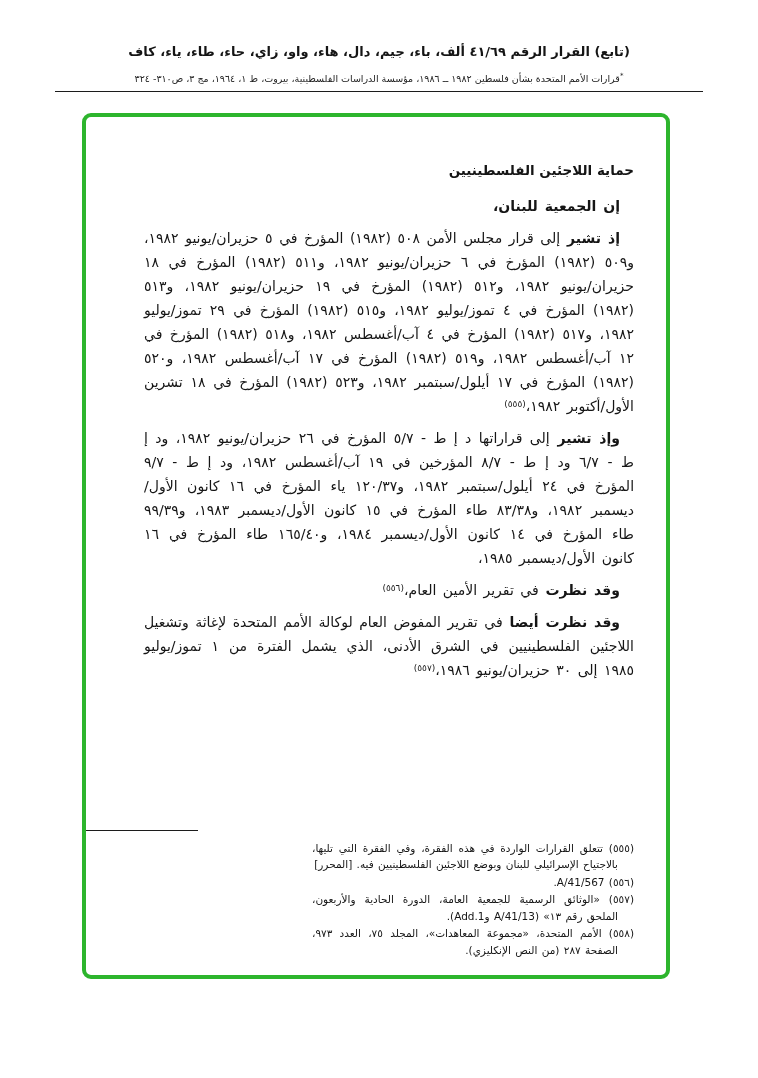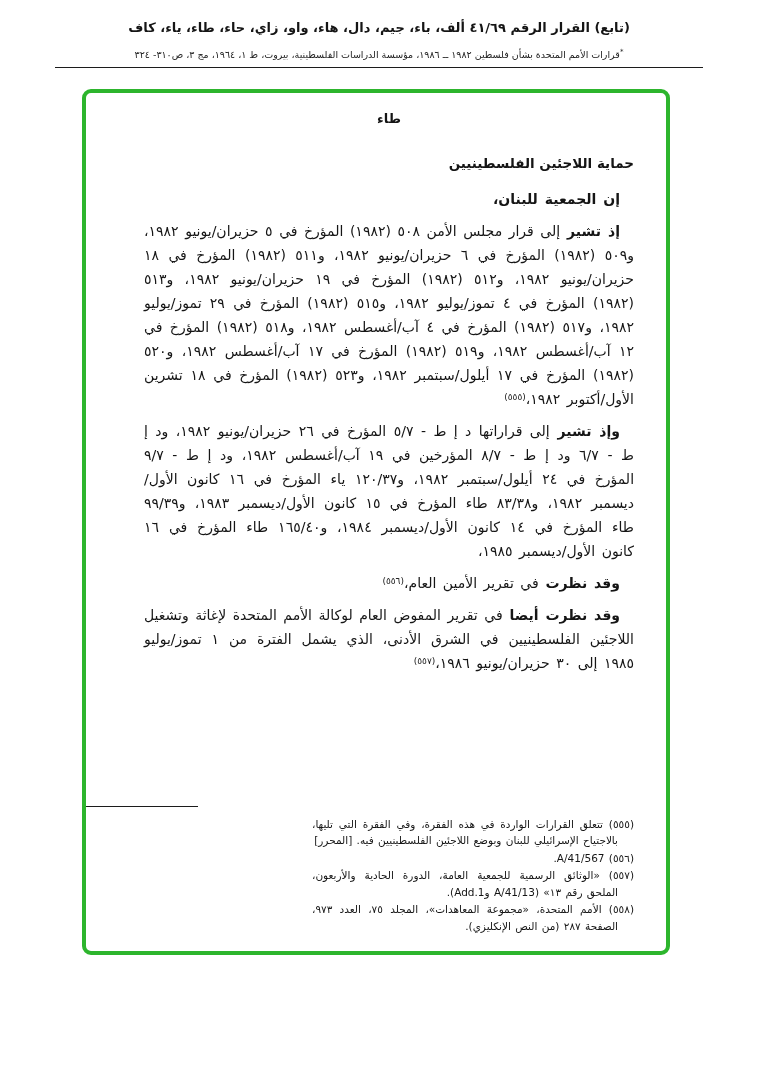--- a/index.html
+++ b/index.html
@@ -5,21 +5,21 @@
   html,body{margin:0;padding:0;background:#ffffff;}
   body{
     width:758px;height:1078px;
     font-family:"DejaVu Sans",sans-serif;
     color:#151515;
     -webkit-font-smoothing:antialiased;
   }
   .page{position:relative;width:758px;height:1078px;background:#fff;overflow:hidden;}
 
   
-  .header{padding-top:20px;text-align:center;}
+  .header{padding-top:44px;text-align:center;}
   .h1{font-size:13px;font-weight:700;letter-spacing:.1px;}
   .h2{font-size:9.5px;margin-top:13px;color:#222;}
   .h2 sup{font-size:7px;}
   .header-rule{width:648px;margin:7px auto 0 auto;border-top:1.2px solid #1c1c1c;height:0;}
 
   
   .greenbox{
     box-sizing:border-box;
     width:588px;height:866px;
     margin:21px 0 0 0;
@@ -76,21 +76,20 @@
 <div class="page">
 
   <div class="header">
     <div class="h1">(تابع) القرار الرقم ٤١/٦٩ ألف، باء، جيم، دال، هاء، واو، زاي، حاء، طاء، ياء، كاف</div>
     <div class="h2"><sup>*</sup><span>قرارات الأمم المتحدة بشأن فلسطين ١٩٨٢ ــ ١٩٨٦، مؤسسة الدراسات الفلسطينية، بيروت، ط ١، ١٩٦٤، مج ٣، ص٣١٠- ٣٢٤</span></div>
     <div class="header-rule"></div>
   </div>
 
   <div class="greenbox">
 
-    <div class="section-letter">طاء</div>
     <div class="doc-title">حماية اللاجئين الفلسطينيين</div>
 
     <div class="body">
 
       <p class="para"><b class="lead">إن الجمعية للبنان،</b><span></span><span class="fnref"></span></p>
 
       <p class="para"><b class="lead">إذ تشير </b><span>إلى قرار مجلس الأمن ٥٠٨ (١٩٨٢) المؤرخ في ٥ حزيران/يونيو ١٩٨٢، و٥٠٩ (١٩٨٢) المؤرخ في ٦ حزيران/يونيو ١٩٨٢، و٥١١ (١٩٨٢) المؤرخ في ١٨ حزيران/يونيو ١٩٨٢، و٥١٢ (١٩٨٢) المؤرخ في ١٩ حزيران/يونيو ١٩٨٢، و٥١٣ (١٩٨٢) المؤرخ في ٤ تموز/يوليو ١٩٨٢، و٥١٥ (١٩٨٢) المؤرخ في ٢٩ تموز/يوليو ١٩٨٢، و٥١٧ (١٩٨٢) المؤرخ في ٤ آب/أغسطس ١٩٨٢، و٥١٨ (١٩٨٢) المؤرخ في ١٢ آب/أغسطس ١٩٨٢، و٥١٩ (١٩٨٢) المؤرخ في ١٧ آب/أغسطس ١٩٨٢، و٥٢٠ (١٩٨٢) المؤرخ في ١٧ أيلول/سبتمبر ١٩٨٢، و٥٢٣ (١٩٨٢) المؤرخ في ١٨ تشرين الأول/أكتوبر ١٩٨٢،</span><span class="fnref">(٥٥٥)</span></p>
 
       <p class="para"><b class="lead">وإذ تشير </b><span>إلى قراراتها د إ ط - ٥/٧ المؤرخ في ٢٦ حزيران/يونيو ١٩٨٢، ود إ ط - ٦/٧ ود إ ط - ٨/٧ المؤرخين في ١٩ آب/أغسطس ١٩٨٢، ود إ ط - ٩/٧ المؤرخ في ٢٤ أيلول/سبتمبر ١٩٨٢، و١٢٠/٣٧ ياء المؤرخ في ١٦ كانون الأول/ديسمبر ١٩٨٢، و٨٣/٣٨ طاء المؤرخ في ١٥ كانون الأول/ديسمبر ١٩٨٣، و٩٩/٣٩ طاء المؤرخ في ١٤ كانون الأول/ديسمبر ١٩٨٤، و١٦٥/٤٠ طاء المؤرخ في ١٦ كانون الأول/ديسمبر ١٩٨٥،</span><span class="fnref"></span></p>
 

